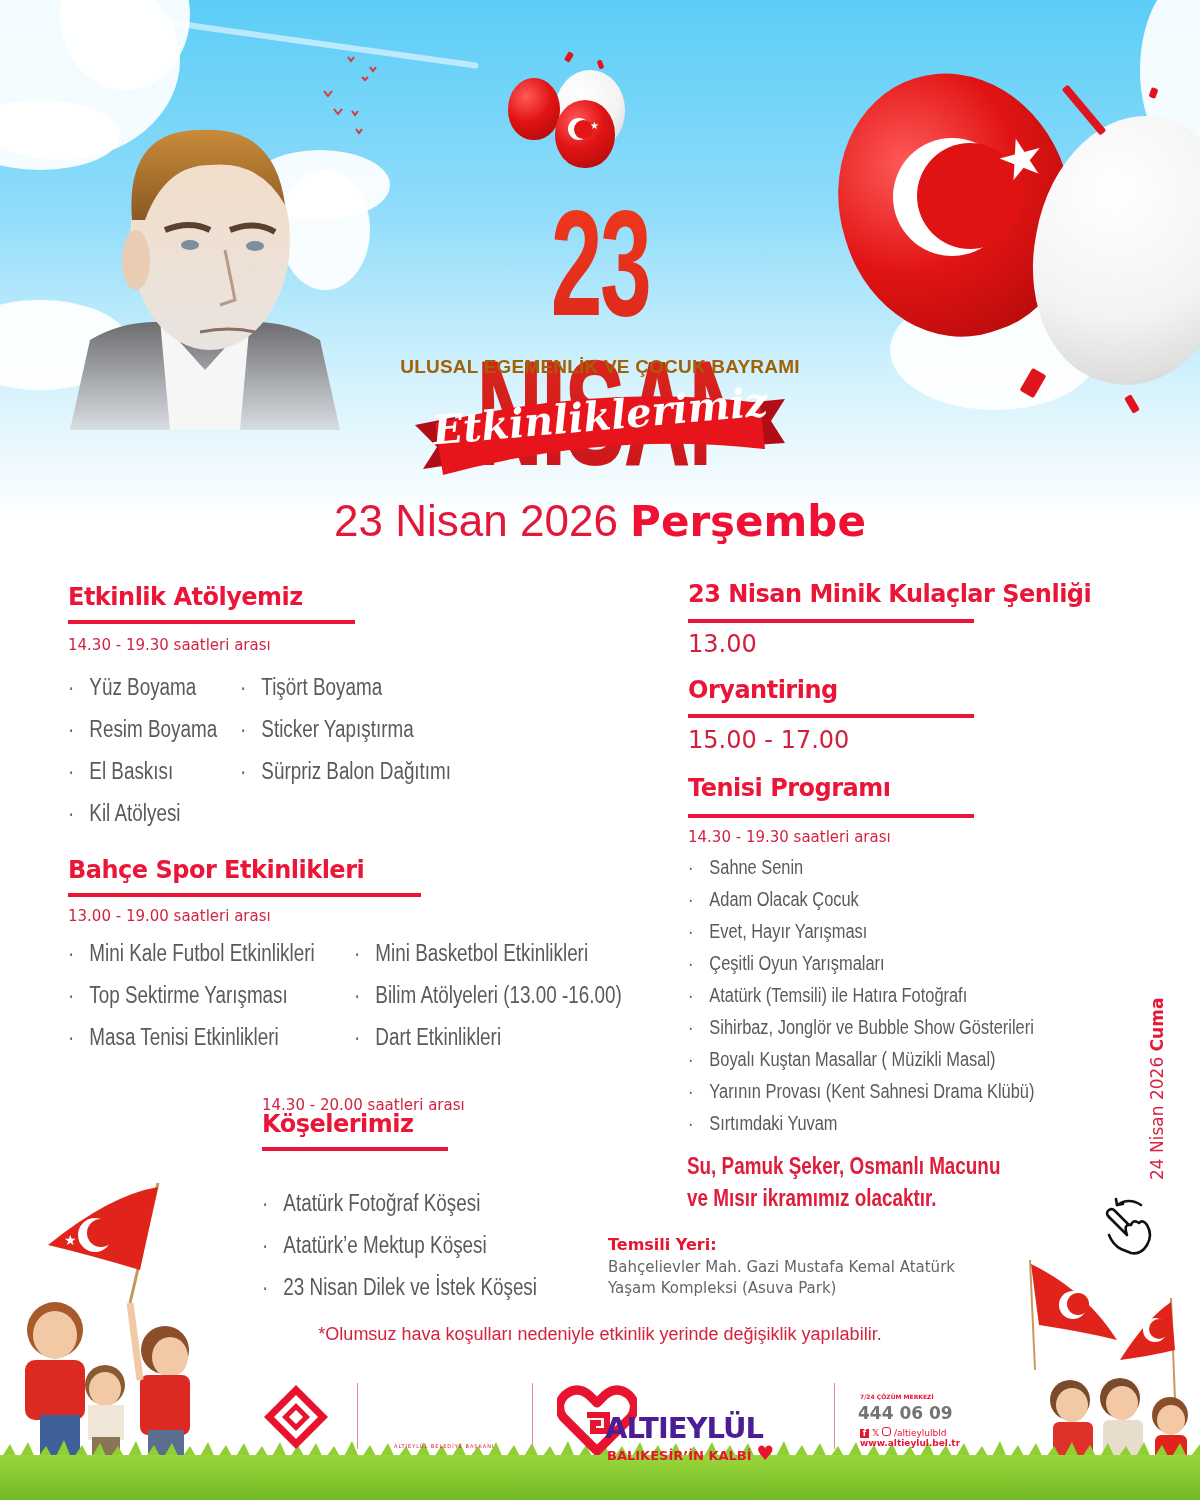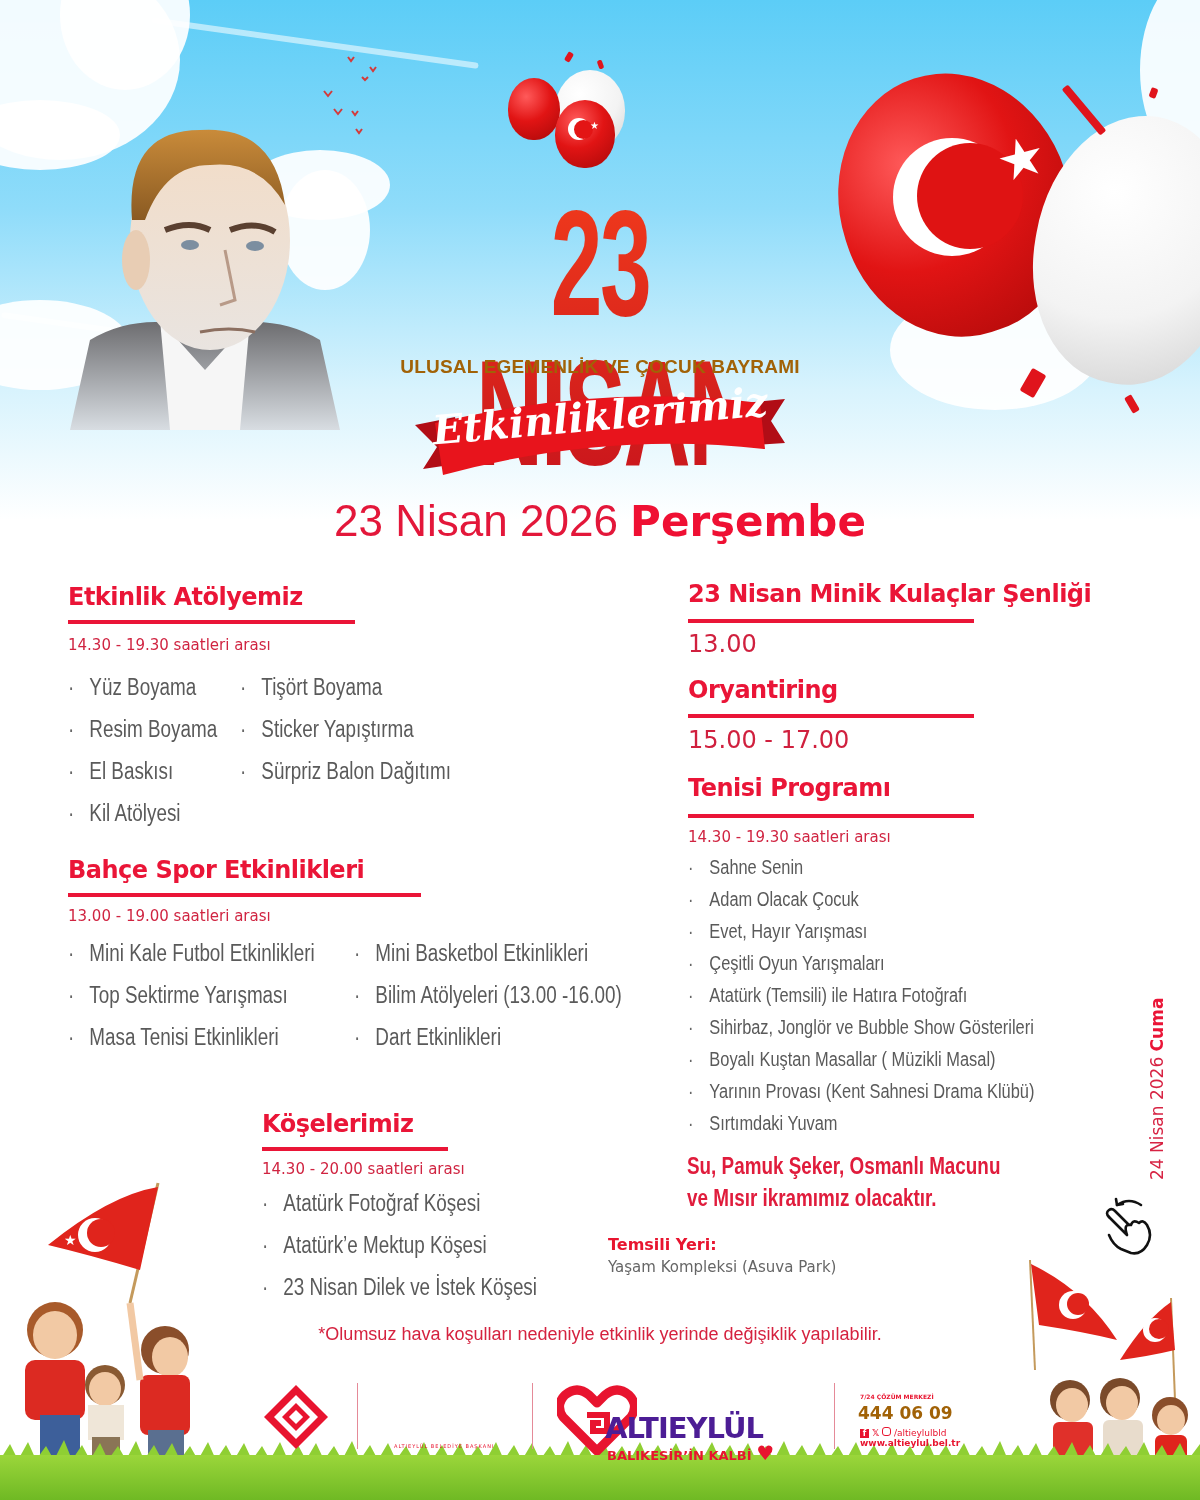--- a/index.html
+++ b/index.html
@@ -59,21 +59,21 @@
   .notice { position: absolute; left: 0; top: 1324px; width: 1200px; text-align: center;
     font-family: Liberation Sans, sans-serif; font-size: 18px; color: #d5223f; }
 
   .footer { position: absolute; left: 262px; top: 1375px; height: 80px; width: 720px; }
   .vline { position: absolute; top: 8px; width: 1px; height: 66px; background: #e58a98; }
   .hakan { position: absolute; left: 112px; top: 6px; font-family: "DejaVu Sans", sans-serif; font-weight: 700; color: #e8142f; font-size: 30px; line-height: 30px; letter-spacing: -1px; }
   .hakan-sub { position: absolute; left: 132px; top: 68px; font-family: "DejaVu Sans", sans-serif; font-size: 5px; color: #e8142f; letter-spacing: 1px; }
   .alt-top { position: absolute; left: 345px; top: 22px; font-family: "DejaVu Sans", sans-serif; font-weight: 700; color: #e8142f; font-size: 13px; margin-top: 44px; }
   .alt-main { position: absolute; left: 343px; top: 36px; font-family: "DejaVu Sans", sans-serif; font-weight: 700; color: #4c1d95; font-size: 29px; letter-spacing: -1px; }
   .contact-label { position: absolute; left: 598px; top: 18px; font-family: "DejaVu Sans", sans-serif; font-weight: 700; color: #e8142f; font-size: 6px; }
-  .contact-phone { position: absolute; left: 596px; top: 28px; font-family: "DejaVu Sans", sans-serif; font-weight: 700; color: #a16207; font-size: 17px; }
+  .contact-phone { position: absolute; left: 596px; top: 28px; font-family: "DejaVu Sans", sans-serif; font-weight: 700; color: #737373; font-size: 17px; }
   .contact-social { position: absolute; left: 598px; top: 52px; font-family: "DejaVu Sans", sans-serif; color: #e8142f; font-size: 9px; }
   .contact-web { position: absolute; left: 598px; top: 63px; font-family: "DejaVu Sans", sans-serif; font-weight: 700; color: #e8142f; font-size: 9px; }
 
   .grass { position: absolute; left: 0; top: 1455px; width: 1200px; height: 45px;
     background: linear-gradient(180deg, #9bd63a, #6fb924); }
   .grass-tips { position: absolute; left: 0; top: 1440px; width: 1200px; height: 20px; }
   .kids { position: absolute; }
 </style>
 </head>
 <body>
@@ -180,21 +180,21 @@
 <div class="sec-time" style="left:68px;top:907px;">13.00 - 19.00 saatleri arası</div>
 <div class="item" style="left:68px;top:940px;"><span class="dot">·</span><span>Mini Kale Futbol Etkinlikleri</span></div>
 <div class="item" style="left:68px;top:982px;"><span class="dot">·</span><span>Top Sektirme Yarışması</span></div>
 <div class="item" style="left:68px;top:1024px;"><span class="dot">·</span><span>Masa Tenisi Etkinlikleri</span></div>
 <div class="item" style="left:354px;top:940px;"><span class="dot">·</span><span>Mini Basketbol Etkinlikleri</span></div>
 <div class="item" style="left:354px;top:982px;"><span class="dot">·</span><span>Bilim Atölyeleri (13.00 -16.00)</span></div>
 <div class="item" style="left:354px;top:1024px;"><span class="dot">·</span><span>Dart Etkinlikleri</span></div>
 
 <div class="sec-title" style="left:262px;top:1110px;">Köşelerimiz</div>
 <div class="sec-rule" style="left:262px;top:1147px;width:186px;"></div>
-<div class="sec-time" style="left:262px;top:1160px;text-align:right;">14.30 - 20.00 saatleri arası</div>
+<div class="sec-time" style="left:262px;top:1096px;text-align:right;">14.30 - 20.00 saatleri arası</div>
 <div class="item" style="left:262px;top:1190px;"><span class="dot">·</span><span>Atatürk Fotoğraf Köşesi</span></div>
 <div class="item" style="left:262px;top:1232px;"><span class="dot">·</span><span>Atatürk’e Mektup Köşesi</span></div>
 <div class="item" style="left:262px;top:1274px;"><span class="dot">·</span><span>23 Nisan Dilek ve İstek Köşesi</span></div>
 
 <div class="sec-title" style="left:688px;top:580px;">23 Nisan Minik Kulaçlar Şenliği</div>
 <div class="sec-rule" style="left:688px;top:619px;width:286px;"></div>
 <div class="sec-time big" style="left:688px;top:630px;">13.00</div>
 
 <div class="sec-title" style="left:688px;top:676px;">Oryantiring</div>
 <div class="sec-rule" style="left:688px;top:714px;width:286px;"></div>
@@ -213,20 +213,21 @@
 <div class="item sm" style="left:688px;top:1080px;"><span class="dot">·</span><span>Yarının Provası (Kent Sahnesi Drama Klübü)</span></div>
 <div class="item sm" style="left:688px;top:1112px;"><span class="dot">·</span><span>Sırtımdaki Yuvam</span></div>
 
 <div class="treats">
   <div>Su, Pamuk Şeker, Osmanlı Macunu</div>
   <div>ve Mısır ikramımız olacaktır.</div>
 </div>
 
 <div class="venue-label">Temsili Yeri:</div>
 <div class="venue-addr">
+  <div>Bahçelievler Mah. Gazi Mustafa Kemal Atatürk</div>
   <div>Yaşam Kompleksi (Asuva Park)</div>
 </div>
 
 <div class="side-date">
   <span>24 Nisan 2026</span>
   <b>Cuma</b>
 </div>
 <svg class="swipe" viewBox="0 0 54 62">
   <g fill="none" stroke="#111" stroke-width="2.6" stroke-linecap="round" stroke-linejoin="round">
     <path d="M14 10 Q26 2 38 10"></path>

